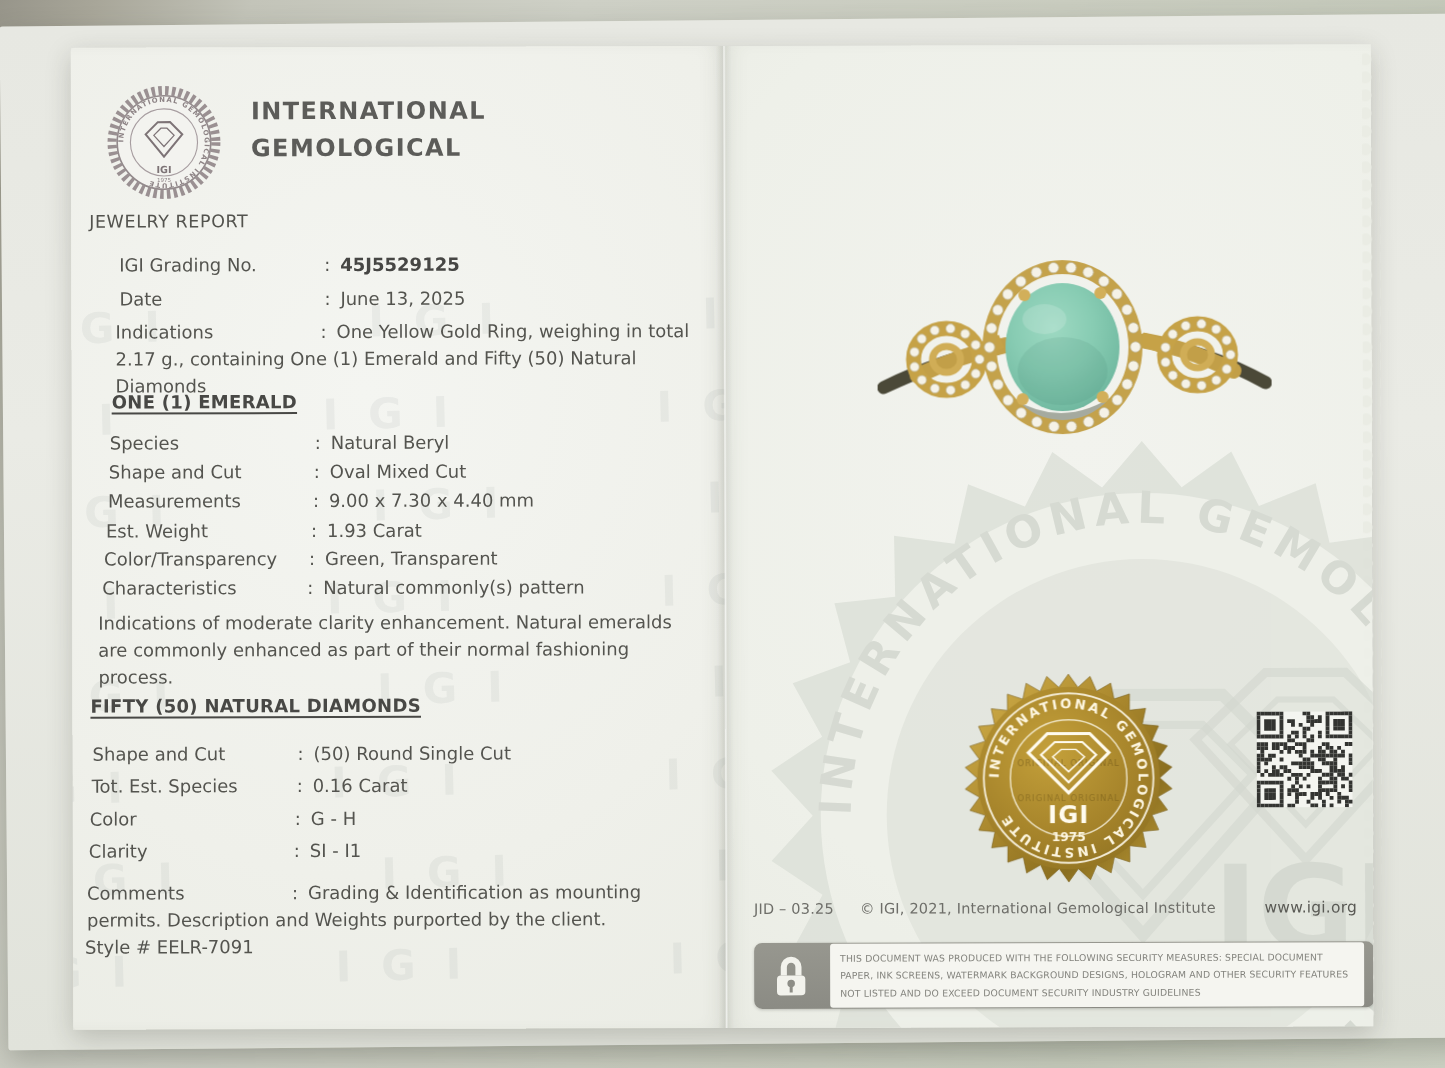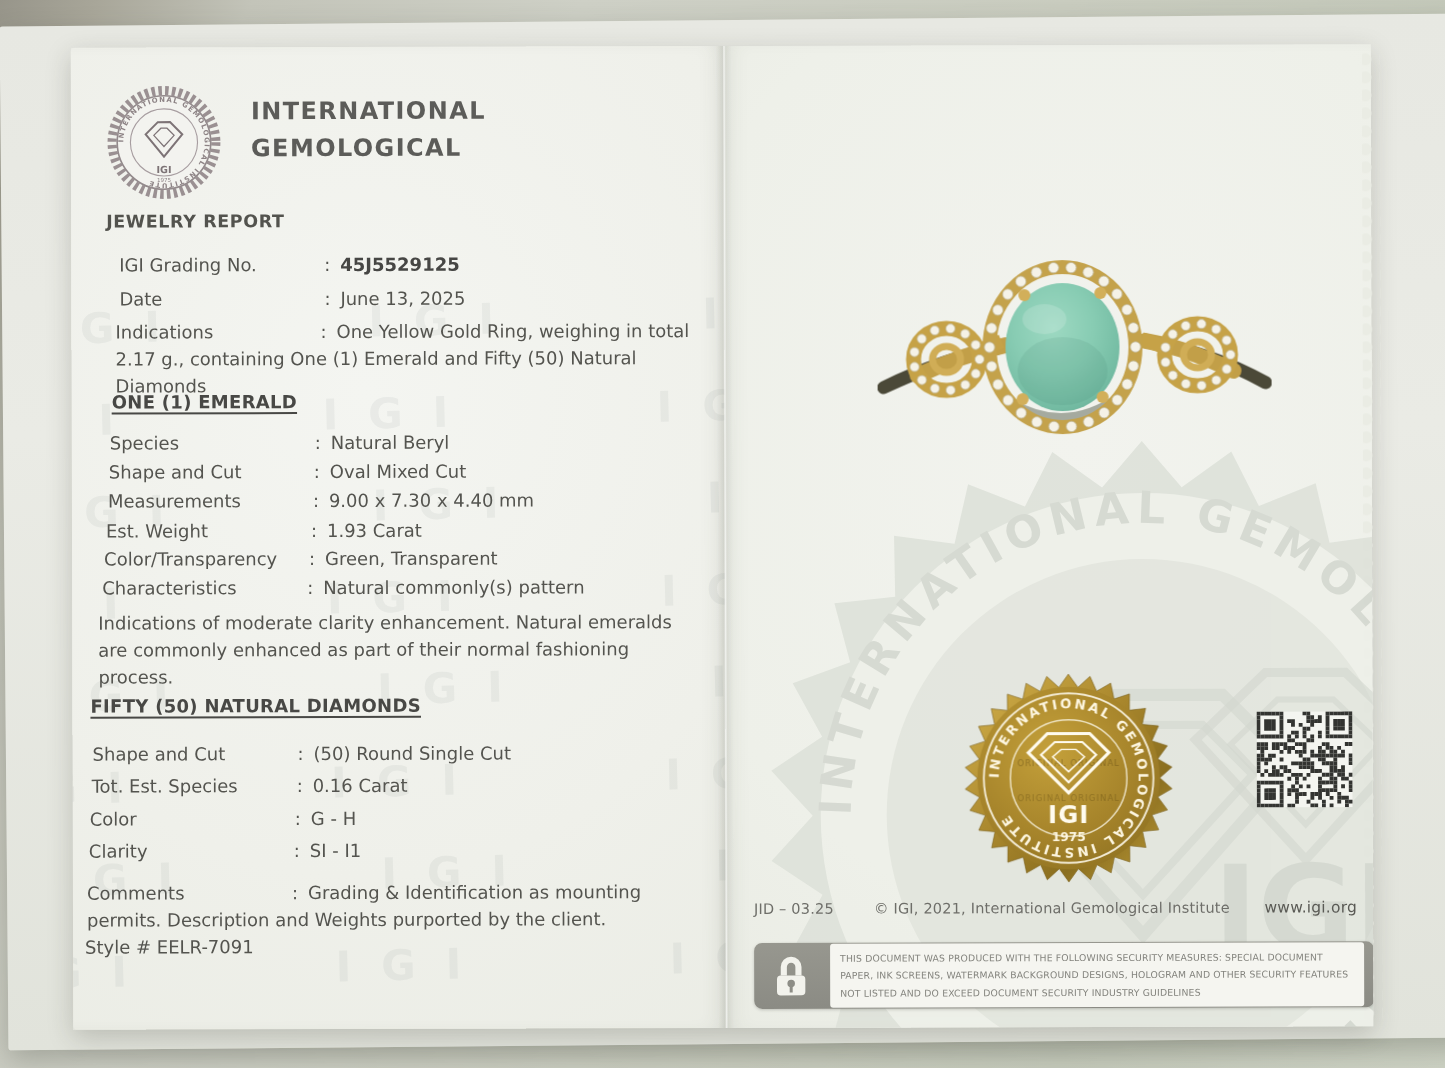--- a/index.html
+++ b/index.html
@@ -19,42 +19,42 @@
     background:radial-gradient(120% 90% at 55% 40%,#f2f3ee 0%,#eef0e9 55%,#e7e9e1 100%);
     box-shadow:inset 16px 0 24px -16px rgba(70,75,60,.15);}
   .fold{position:absolute;left:645px;top:0;bottom:0;width:16px;z-index:5;pointer-events:none;
     background:linear-gradient(90deg,rgba(90,95,80,0) 0%,rgba(90,95,80,.10) 42%,rgba(255,255,255,.55) 52%,rgba(90,95,80,.07) 62%,rgba(90,95,80,0) 100%);}
   .deckle{position:absolute;right:-9px;top:6px;bottom:6px;width:18px;
     background-image:radial-gradient(circle at 3.5px 9px,#eaece4 0 5.5px,rgba(0,0,0,0) 6.5px);
     background-size:18px 18px;background-repeat:repeat-y;}
   
   .brand{position:absolute;left:32px;top:34px;display:flex;gap:26px;align-items:flex-start;z-index:2;}
   .org-title{font-size:24px;font-weight:bold;letter-spacing:1.4px;color:#5c5c59;line-height:37px;padding-top:12px;}
-  .report-type{position:absolute;left:35px;top:164px;font-size:17.5px;font-weight:bold;letter-spacing:.6px;color:#53534e;z-index:2;}
+  .report-type{position:absolute;left:18px;top:164px;font-size:17.5px;font-weight:normal;letter-spacing:.6px;color:#53534e;z-index:2;}
   .lrow{position:absolute;display:flex;right:12px;font-size:18px;color:#54544f;z-index:2;}
   .lbl{flex:0 0 205px;}
   .colon{flex:0 0 16px;}
   .val.b{font-weight:bold;color:#464644;}
   .para{position:absolute;width:606px;font-size:18px;color:#54544f;line-height:27px;z-index:2;}
   .hang{display:inline-block;width:205px;}
   .hcolon{display:inline-block;width:16px;}
   .sec-h{position:absolute;font-size:18px;font-weight:bold;color:#48484 5;color:#484845;letter-spacing:.3px;z-index:2;
     text-decoration:underline;text-underline-offset:4px;text-decoration-thickness:1.5px;}
   .wm-grid{position:absolute;left:-30px;right:-30px;top:250px;bottom:-10px;transform:rotate(-1.2deg);overflow:hidden;z-index:1;}
   .wm-grid div{font-weight:bold;font-size:42px;letter-spacing:30px;white-space:nowrap;height:92px;color:rgba(118,132,124,.085);}
   
   .ring{position:absolute;left:153px;top:184px;width:394px;height:240px;z-index:2;filter:blur(.7px) saturate(.92);}
   .holo{position:absolute;left:237px;top:627px;width:212px;height:212px;z-index:3;filter:blur(.3px);}
   .qr{position:absolute;left:531px;top:667px;width:96px;height:96px;z-index:3;}
   .qr rect.mod{fill:#333431;}
   .wm-seal{position:absolute;right:-150px;top:390px;width:760px;height:760px;opacity:.85;z-index:1;}
   .wm-igi{position:absolute;left:430px;top:600px;width:300px;height:330px;opacity:.6;z-index:1;}
   .rfooter{position:absolute;left:28px;right:16px;top:854px;display:flex;align-items:baseline;z-index:4;
     font-size:14.5px;color:#6e6e69;letter-spacing:.2px;}
-  .rfooter .jid{margin-right:40px;}
+  .rfooter .jid{margin-right:26px;}
   .rfooter .site{margin-left:auto;font-size:15.5px;color:#5a5a55;}
   .sec-strip{position:absolute;left:28px;top:897px;width:620px;height:66px;border-radius:8px;z-index:4;
     background:linear-gradient(180deg,#97978f,#8b8b84);display:flex;align-items:center;
     box-shadow:0 1px 3px rgba(60,60,50,.25);}
   .lock{margin-left:20px;flex:0 0 34px;}
   .sec-box{flex:1;margin:0 10px 0 22px;background:#f5f5f0;border-radius:3px;padding:6px 10px;
     font-size:9.3px;line-height:1.85;color:#83837d;letter-spacing:.15px;}
   svg text{font-family:"DejaVu Sans",sans-serif;}
 </style>
 </head>

